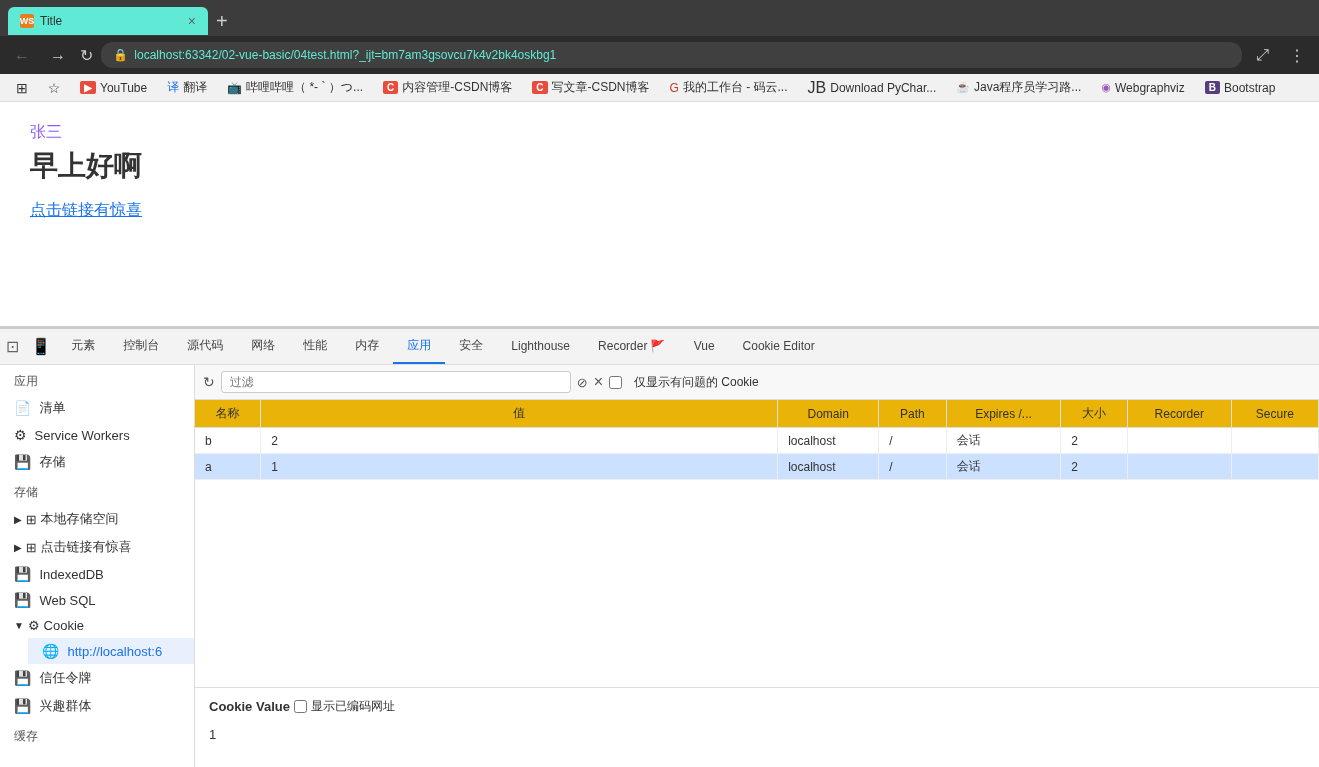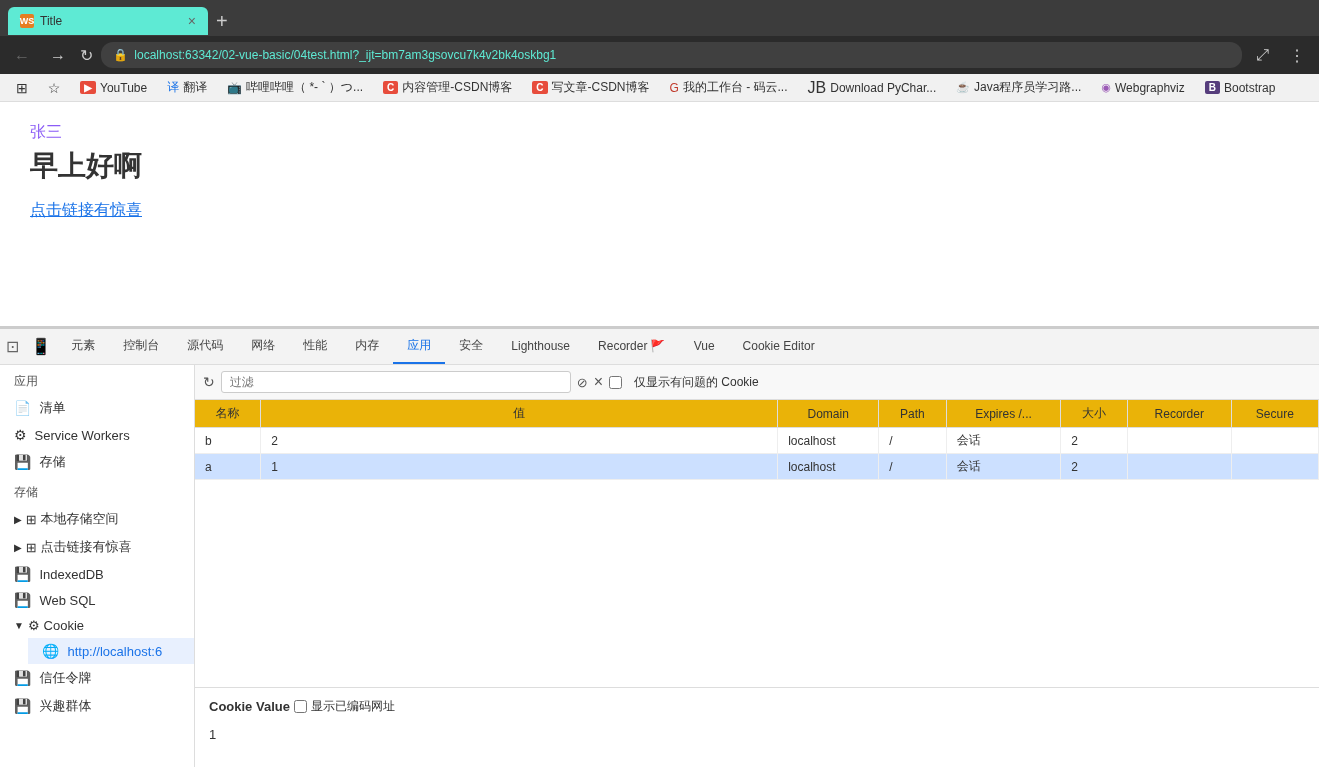--- a/index.html
+++ b/index.html
@@ -229,20 +229,21 @@
 
       <div class="sidebar-item">
         <span class="icon">💾</span>
         <span>信任令牌</span>
       </div>
       <div class="sidebar-item">
         <span class="icon">💾</span>
         <span>兴趣群体</span>
       </div>
 
+      <div class="sidebar-section-label">缓存</div>
     </div>
 
     <div class="devtools-main">
 
       <div class="filter-bar">
         <button class="filter-btn">↻</button>
         <input class="filter-input" type="text" placeholder="过滤" style="">
         <button class="filter-btn" style="font-size:13px;">⊘</button>
         <button class="filter-clear">×</button>
         <label class="show-only-issues">

